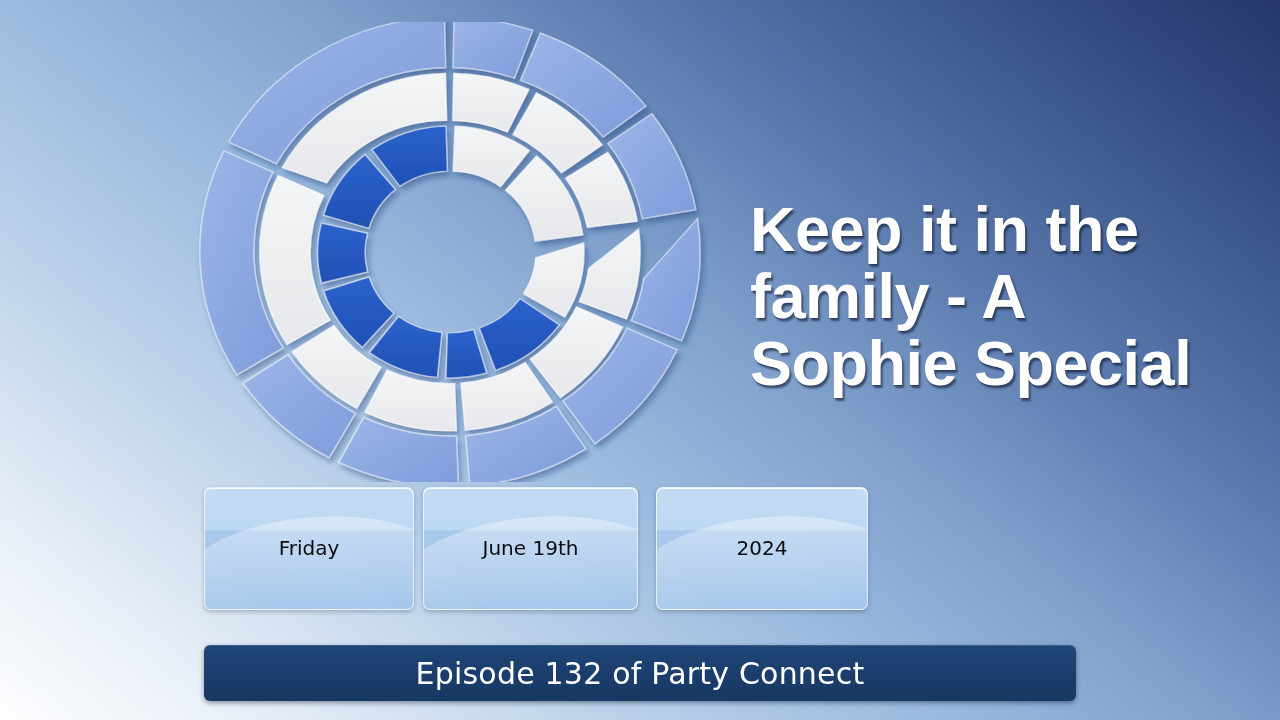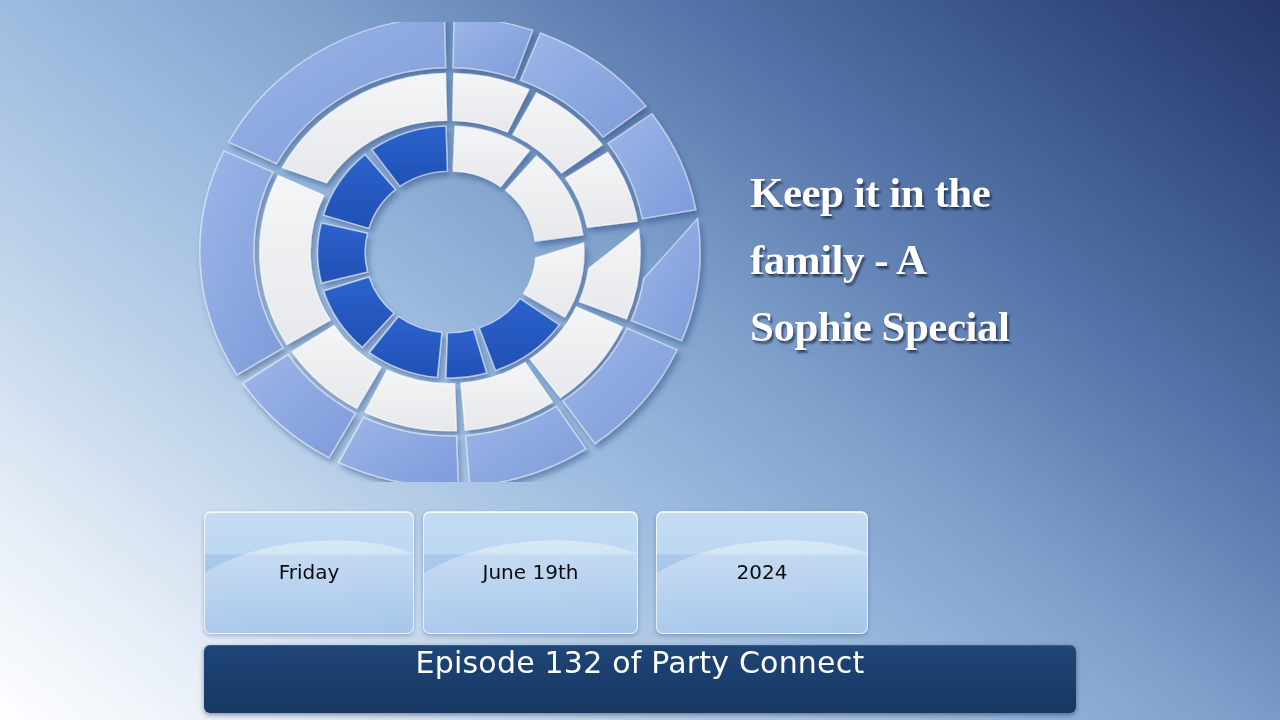--- a/index.html
+++ b/index.html
@@ -35,38 +35,38 @@
     top: 22px;
     width: 516px;
     height: 460px;
   }
   #donut-graphic svg { display: block; width: 100%; height: 100%; }
 
   
   #episode-title {
     position: absolute;
     left: 750px;
-    top: 130px;
+    top: 154px;
     width: 500px;
-    font-family: Liberation Serif, serif;
-    font-size: 43px;
+    font-family: Liberation Sans, sans-serif;
+    font-size: 63px;
     line-height: 67px;
     color: #ffffff;
     letter-spacing: -0.5px;
     text-shadow:
       2px 3px 2px rgba(12, 24, 48, 0.55),
       0 1px 1px rgba(12, 24, 48, 0.35);
     white-space: pre-line;
   }
 
   
   #info-row {
     position: absolute;
     left: 204px;
-    top: 511px;
+    top: 487px;
     width: 1016px;
     height: 128px;
   }
   .info-box {
     position: absolute;
     top: 0;
     height: 121px;
     border-radius: 7px;
     border: 1px solid rgba(255,255,255,0.72);
     background:
@@ -111,27 +111,28 @@
   #info-box-2 { left: 219px; width: 213px; }
   #info-box-3 { left: 442px; width: 210px; margin-left: 10px; }
   #info-box-4 { left: 663px; width: 209px; height: 126px; top: -2px; }
 
   
   #episode-banner {
     position: absolute;
     left: 204px;
     top: 645px;
     width: 872px;
-    height: 68px;
+    height: 56px;
     border-radius: 6px;
     background: linear-gradient(180deg, #1e4677 0%, #1a3d6c 55%, #173860 100%);
     box-shadow:
       0 2px 5px rgba(10, 25, 55, 0.45),
       inset 0 1px 0 rgba(255,255,255,0.13);
     display: flex;
+    align-items: center;
     justify-content: center;
   }
   #episode-banner-label {
     font-family: "DejaVu Sans", "Liberation Sans", sans-serif;
     font-size: 30px;
     color: #ffffff;
     letter-spacing: 0.2px;
   }
 </style>
 </head>

